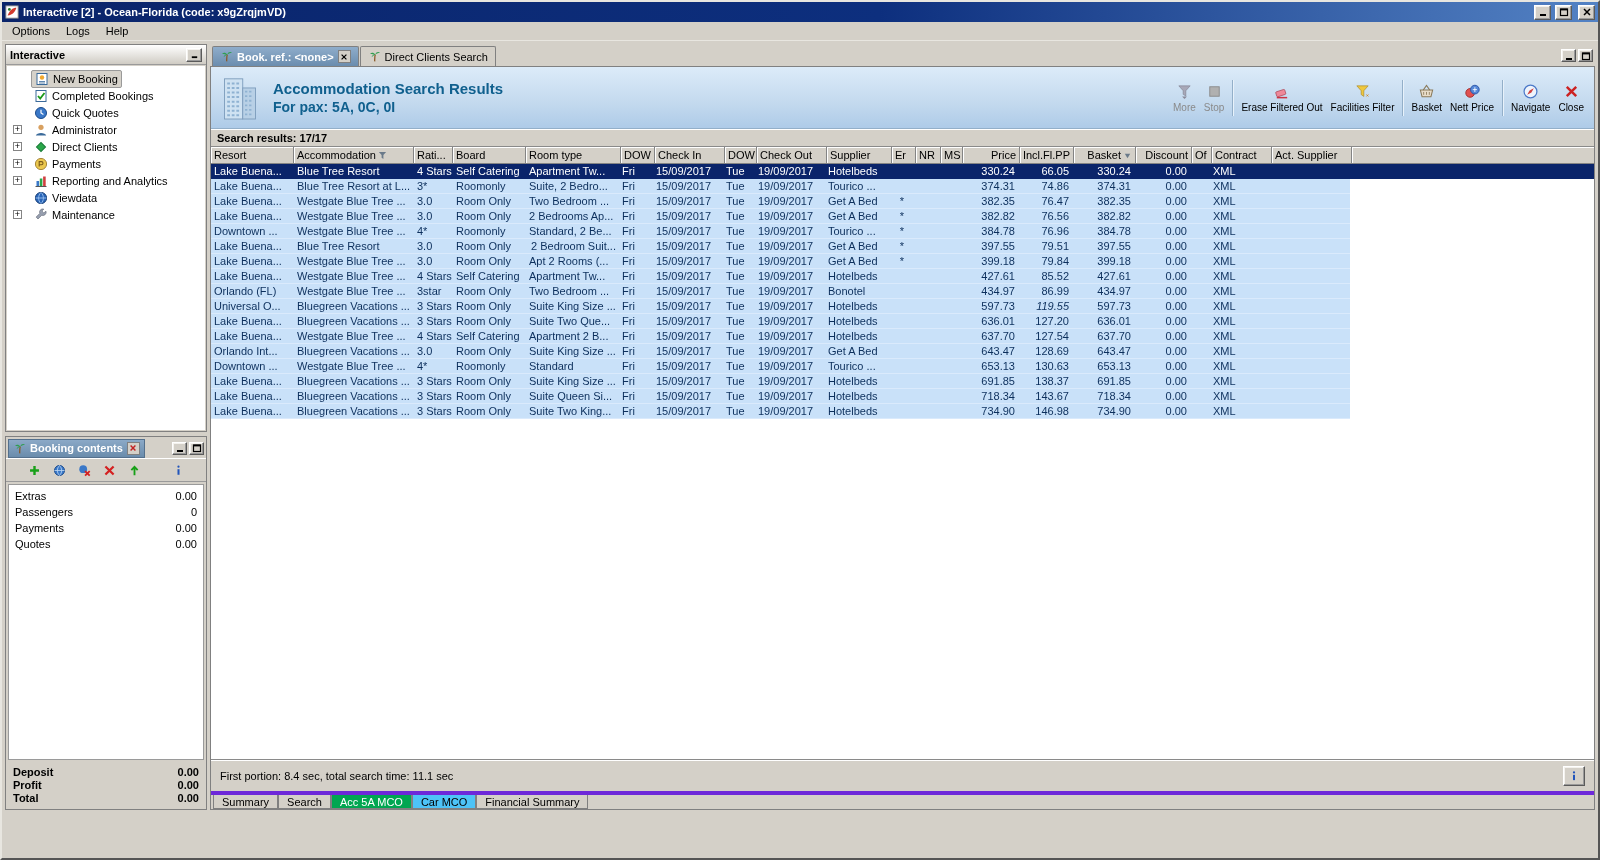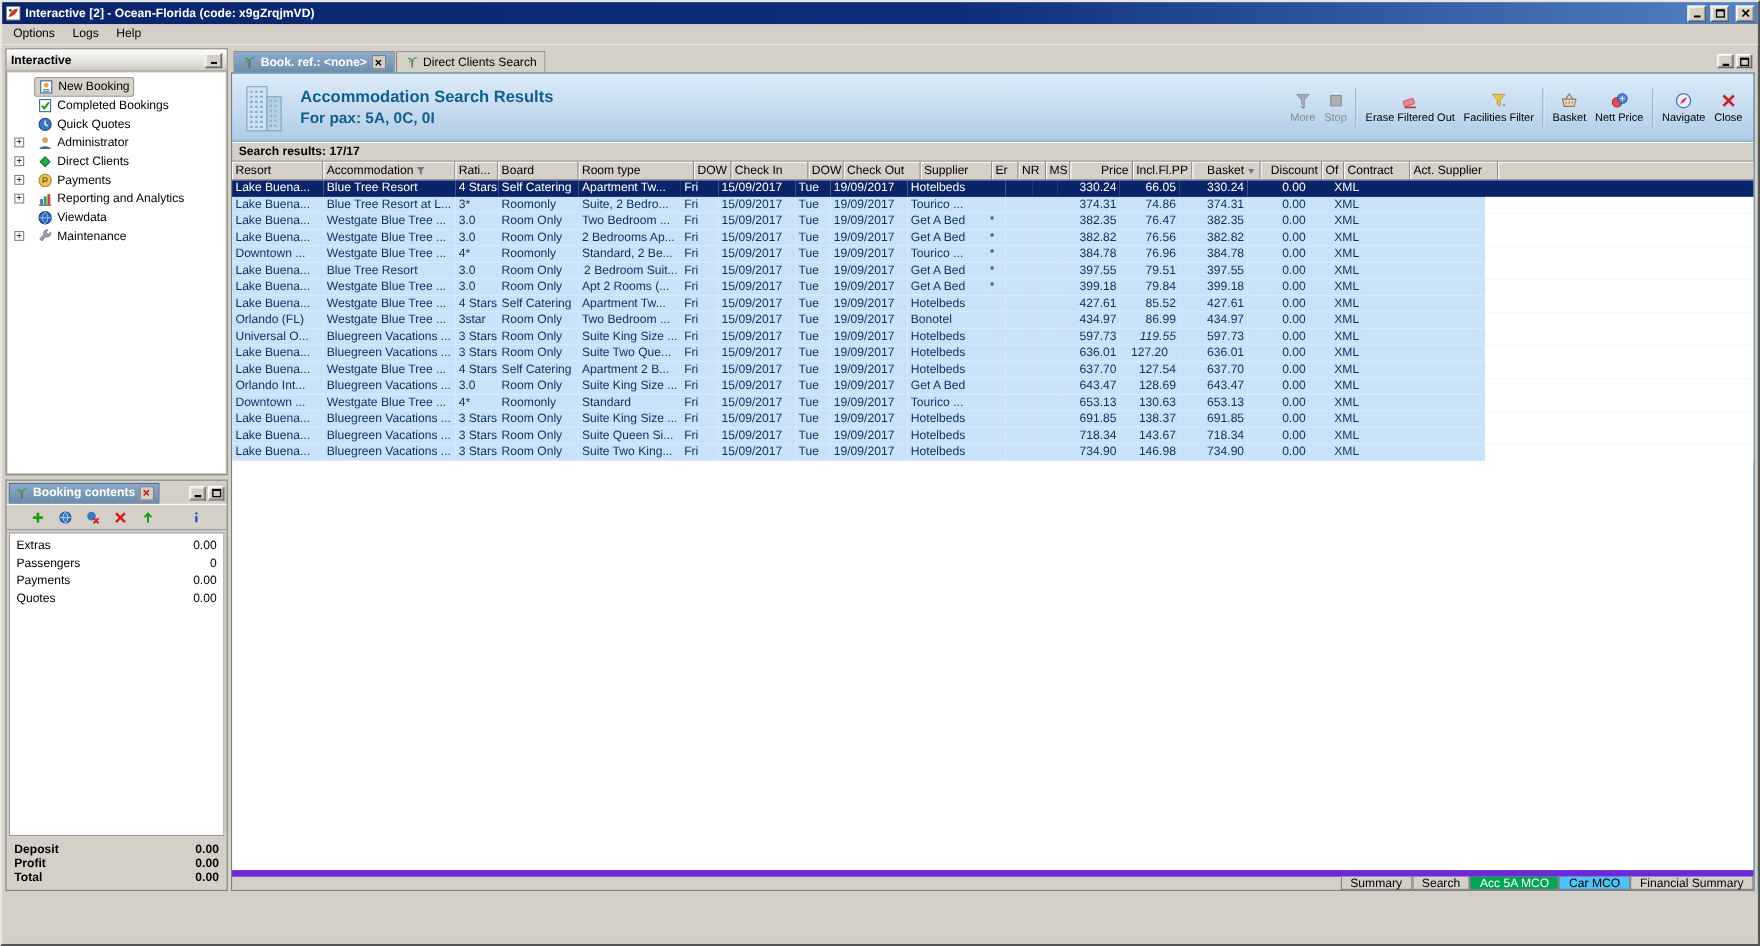--- a/index.html
+++ b/index.html
@@ -113,21 +113,21 @@
   .t-row.selected .td-fill{background:#0a246a;}
   .grid-filler{flex:1;background:#fff;}
 
   
   .doc-footer{height:32px;flex:none;display:flex;align-items:center;padding:0 9px;background:#d4d0c8;
     border-top:1px solid #8a8a8a;box-shadow:inset 0 1px 0 #fff;}
   .info-btn{margin-left:auto;width:22px;height:20px;}
   .info-btn .icn{width:12px;height:12px;}
 
   
-  .btabs{height:18px;flex:none;display:flex;align-items:stretch;padding-left:2px;background:#d4d0c8;border-top:6px solid #6d28d9;justify-content:flex-end;}
+  .btabs{height:18px;flex:none;display:flex;align-items:stretch;padding-left:2px;background:#d4d0c8;border-top:4px solid #6d28d9;}
   .btab{display:flex;align-items:center;padding:0 8px;background:#d4d0c8;border:1px solid #808080;border-top:none;white-space:nowrap;}
 
   
   .statusbar{height:22px;flex:none;display:flex;align-items:center;margin:1px 3px 0;background:#d4d0c8;
     border-top:1px solid #8a8a8a;box-shadow:inset 0 1px 0 #fff;padding:0 6px;}
   .sb-spacer{flex:1;}
   .sb-group{display:flex;gap:16px;white-space:nowrap;}
   .sb-time{margin-left:auto;margin-right:40px;white-space:nowrap;}
   .bottom-gap{flex:1;background:#d4d0c8;}
 </style>
@@ -587,21 +587,21 @@
                   <path d="M1 1h8L6 4.4V9L4 7.6V4.4z" fill="#6a7a8a"></path>
                 </svg>
               </span>
             </div>
             <div class="th" style="width: 39px;">
               <span class="th-label">Rati...</span>
             </div>
             <div class="th" style="width: 73px;">
               <span class="th-label">Board</span>
             </div>
-            <div class="th" style="width: 105px;">
+            <div class="th" style="width: 95px;">
               <span class="th-label">Room type</span>
             </div>
             <div class="th" style="width: 34px;">
               <span class="th-label">DOW</span>
             </div>
             <div class="th" style="width: 70px;">
               <span class="th-label">Check In</span>
             </div>
             <div class="th" style="width: 32px;">
               <span class="th-label">DOW</span>
@@ -888,21 +888,21 @@
               <div class="td" style="width: 93px;">Suite Two Que...</div>
               <div class="td" style="width: 34px;">Fri</div>
               <div class="td" style="width: 70px;">15/09/2017</div>
               <div class="td" style="width: 32px;">Tue</div>
               <div class="td" style="width: 70px;">19/09/2017</div>
               <div class="td" style="width: 65px;">Hotelbeds</div>
               <div class="td c" style="width: 24px;"></div>
               <div class="td c" style="width: 25px;"></div>
               <div class="td c" style="width: 22px;"></div>
               <div class="td r" style="width: 57px;">636.01</div>
-              <div class="td r" style="width: 54px; text-align: center;">127.20</div>
+              <div class="td r" style="width: 54px;">127.20</div>
               <div class="td r" style="width: 62px;">636.01</div>
               <div class="td r" style="width: 56px;">0.00</div>
               <div class="td" style="width: 20px;"></div>
               <div class="td" style="width: 60px;">XML</div>
               <div class="td" style="width: 80px;"></div>
               <div class="td-fill"></div>
             </div>
             <div class="t-row">
               <div class="td" style="width: 83px;">Lake Buena...</div>
               <div class="td" style="width: 120px;">Westgate Blue Tree ...</div>
@@ -1037,20 +1037,31 @@
               <div class="td r" style="width: 62px;">734.90</div>
               <div class="td r" style="width: 56px;">0.00</div>
               <div class="td" style="width: 20px;"></div>
               <div class="td" style="width: 60px;">XML</div>
               <div class="td" style="width: 80px;"></div>
               <div class="td-fill"></div>
             </div>
           </div>
         <div class="grid-filler"></div>
 
+        <div class="doc-footer">
+          <span>First portion: 8.4 sec, total search time: 11.1 sec</span>
+          <span class="info-btn btn3d">
+              <span class="icn">
+                <svg viewBox="0 0 14 14">
+                  <circle cx="7" cy="2.9" r="1.3" fill="#2255bb"></circle>
+                  <path d="M5.8 5.6h2.4v6.2H5.8z" fill="#2255bb"></path>
+                </svg>
+              </span>
+            </span>
+        </div>
         <div class="btabs">
             <div class="btab">Summary</div>
             <div class="btab">Search</div>
             <div class="btab" style="background: rgb(0, 166, 81); color: rgb(255, 255, 255);">Acc 5A MCO</div>
             <div class="btab" style="background: rgb(77, 195, 247); color: rgb(0, 0, 0);">Car MCO</div>
             <div class="btab">Financial Summary</div>
           </div>
       </div>
     </div>
   </div>

